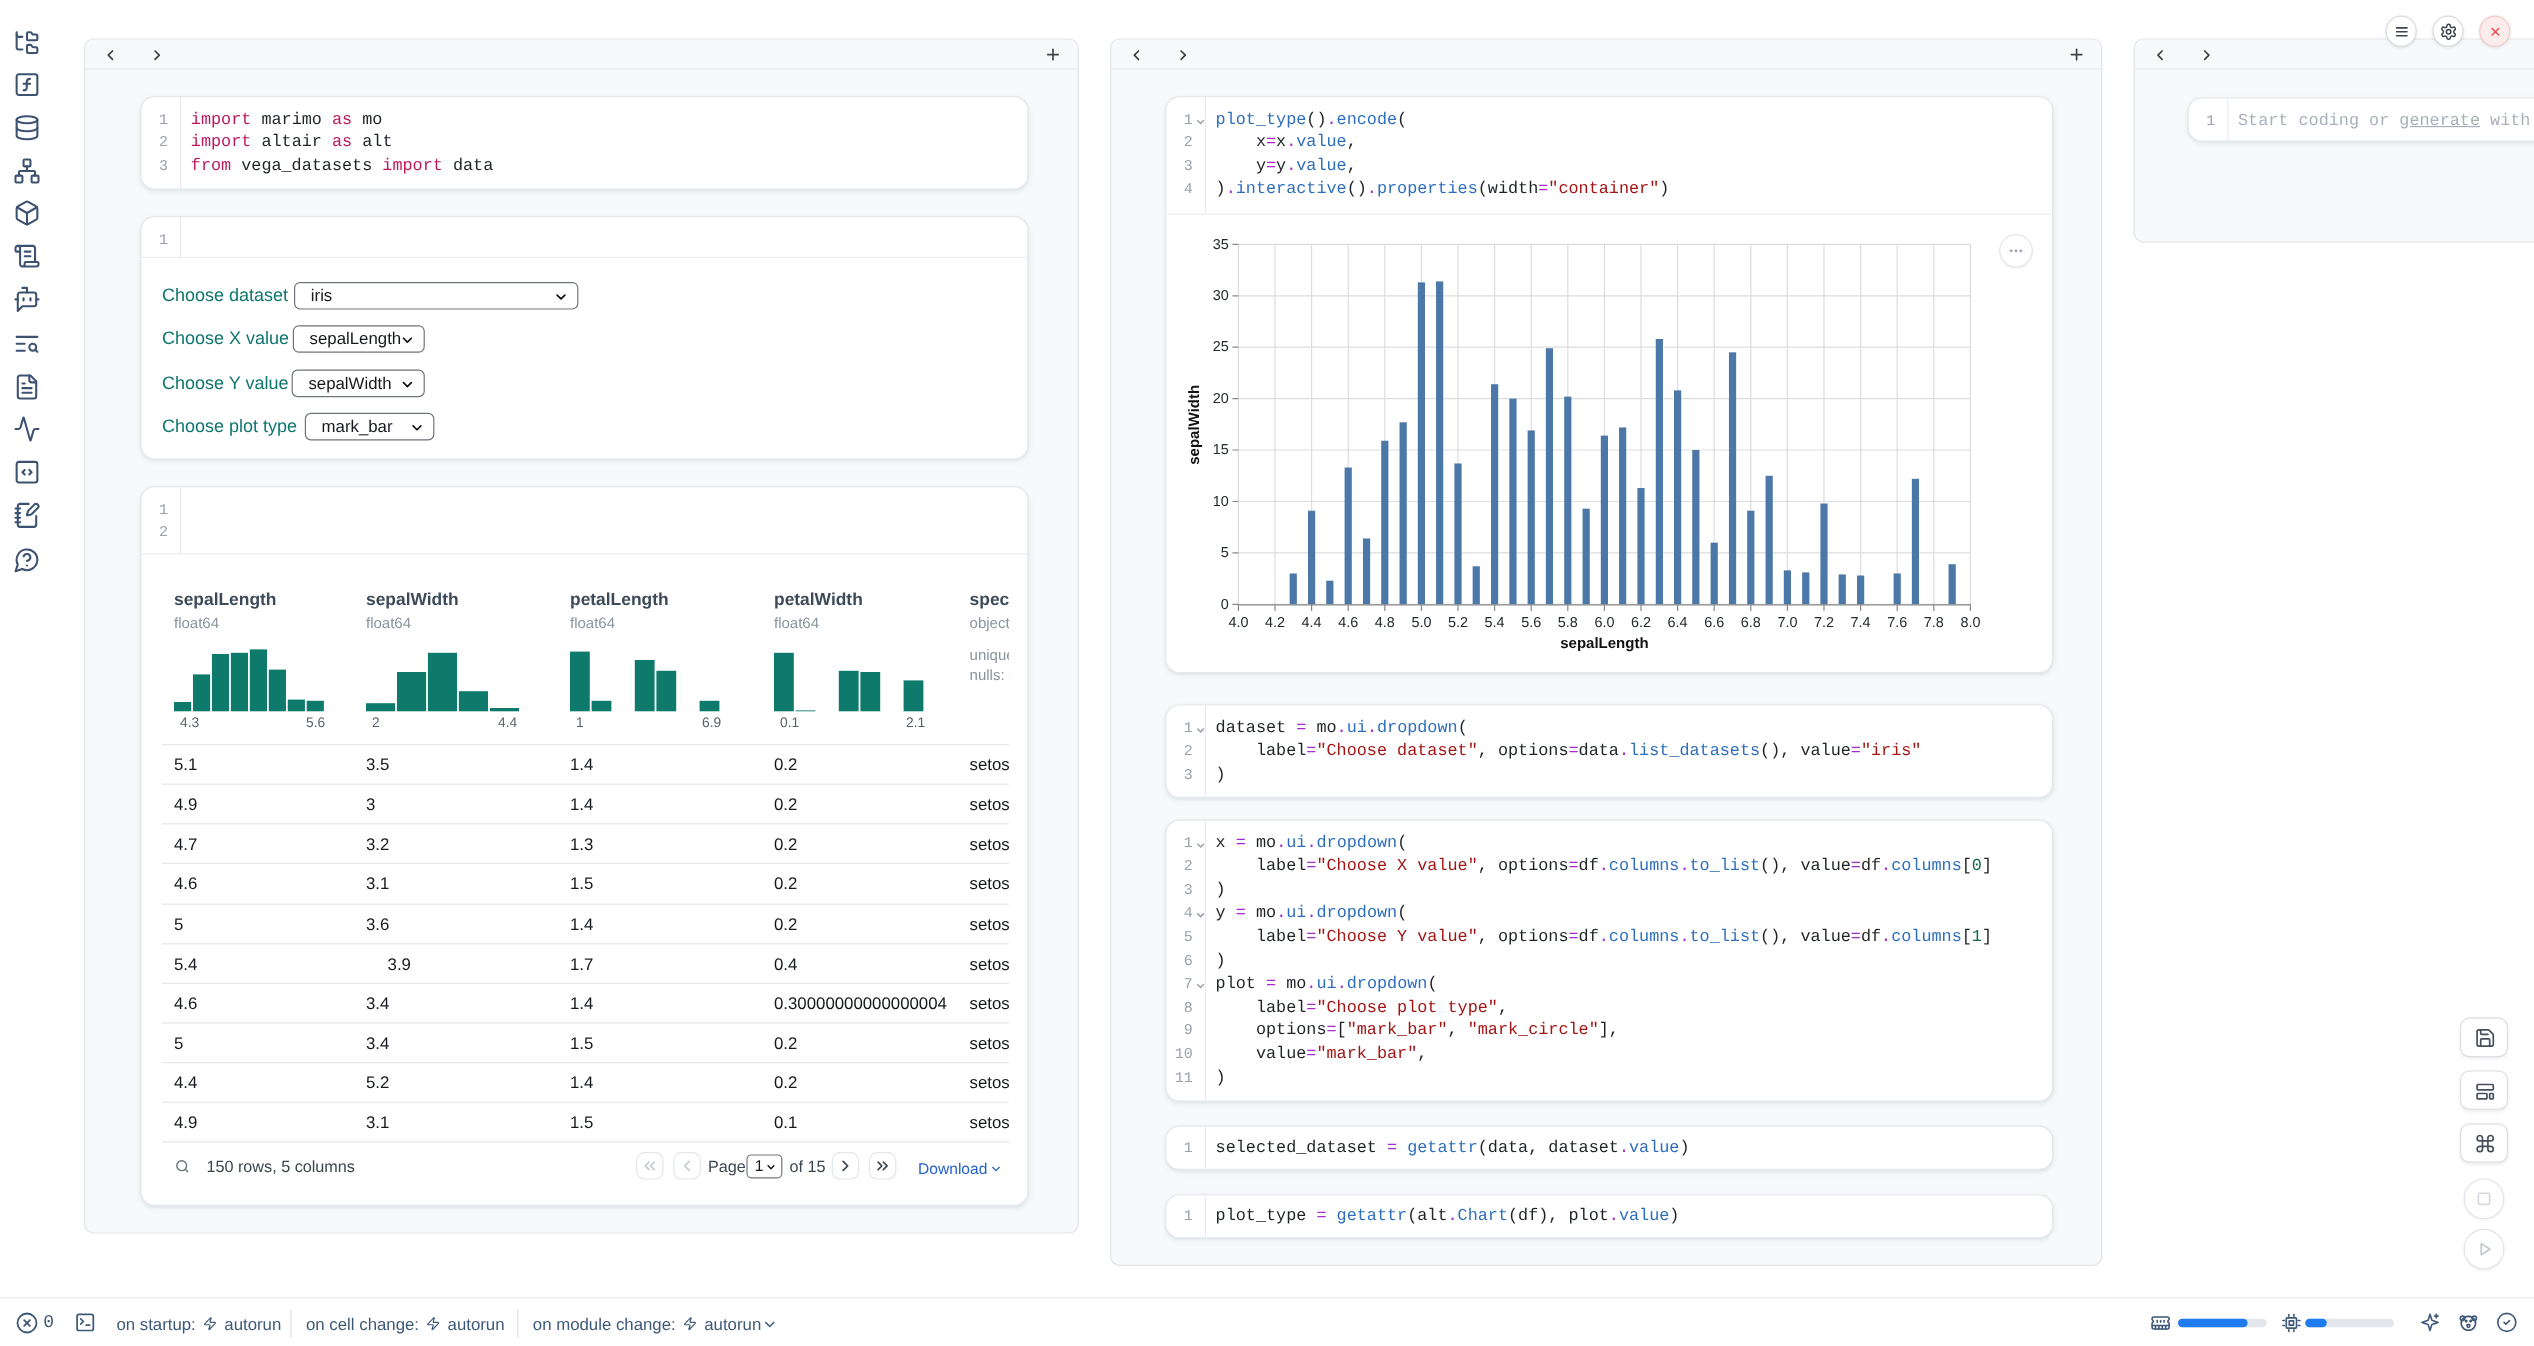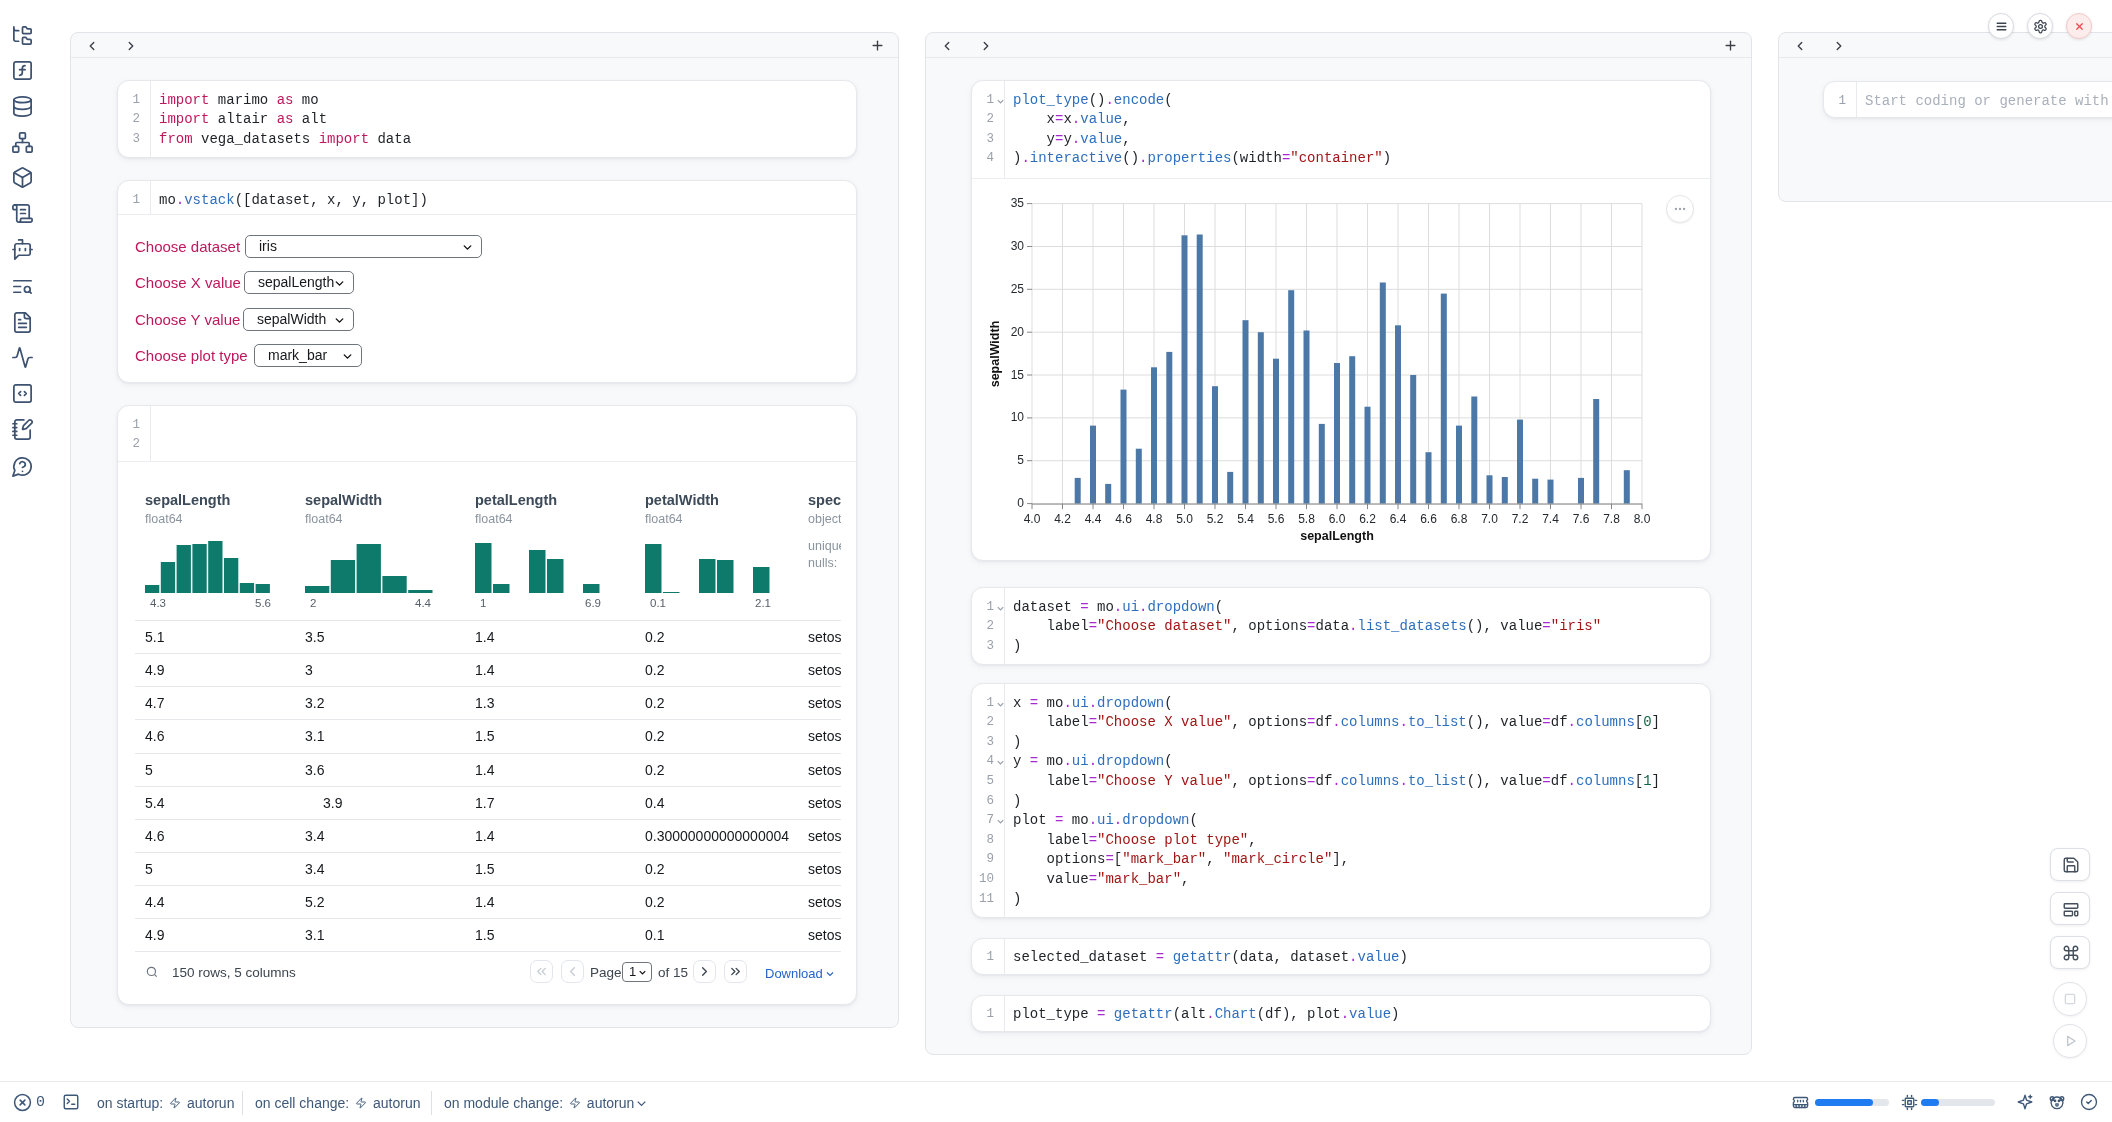--- a/index.html
+++ b/index.html
@@ -14,21 +14,21 @@
 .fold{position:absolute;left:24px;width:9px;height:9px}
 .codearea{position:absolute;left:41px;top:0;right:0}
 .cl{position:absolute;left:0;line-height:19.6px}
 .cdiv{position:absolute;left:0;right:0;height:1px;background:#ebedf0}
 i{font-style:normal}
 .k{color:#be185d}.s{color:#a31515}.f{color:#2e6fbd}.o{color:#a62ad0}.n{color:#116644}
 .ic{position:absolute}
 .sel{position:absolute;height:23px;background:#fff;border:1px solid #70757d;border-radius:5px;
  font-size:14px;color:#16181c;line-height:21px;padding-left:13px}
 .sel svg{position:absolute;right:7px;top:5px}
-.lbl{position:absolute;font-size:15px;color:#be185d}
+.lbl{position:absolute;font-size:15px;color:#0f766e}
 .hd{font-weight:bold;font-size:14.5px;color:#3c4a59}
 .sub{font-size:12.5px;color:#8a949e}
 .rowline{position:absolute;left:17px;width:706px;height:1px;background:#e5e7eb}
 .tv{position:absolute;font-size:14px;color:#15181c}
 .pagebtn{position:absolute;width:23px;height:23px;border:1px solid #e3e6ea;border-radius:7px;background:#fff}
 .axlab{font-size:12px;fill:#24292e}
 </style></head><body>
 <svg class="ic" style="left:10.5px;top:23.5px" width="23" height="23" viewBox="0 0 24 24" fill="none" stroke="#3d5271" stroke-width="1.8" stroke-linecap="round" stroke-linejoin="round">
     <path d="M20 10a1 1 0 0 0 1-1V6a1 1 0 0 0-1-1h-2.5a1 1 0 0 1-.8-.4l-.9-1.2A1 1 0 0 0 15 3h-2a1 1 0 0 0-1 1v5a1 1 0 0 0 1 1Z"></path>
     <path d="M20 21a1 1 0 0 0 1-1v-3a1 1 0 0 0-1-1h-2.5a1 1 0 0 1-.8-.4l-.9-1.2a1 1 0 0 0-.8-.4h-2a1 1 0 0 0-1 1v5a1 1 0 0 0 1 1Z"></path>
@@ -124,21 +124,20 @@
         <div class="ln" style="top:9.5px">1</div>
         <div class="ln" style="top:29.1px">2</div>
         <div class="ln" style="top:48.7px">3</div>
       </div>
       <div class="codearea" style="height:77.8px"><div class="cl" style="top:9.5px"><i class="k">import</i> marimo <i class="k">as</i> mo</div><div class="cl" style="top:29.1px"><i class="k">import</i> altair <i class="k">as</i> alt</div><div class="cl" style="top:48.7px"><i class="k">from</i> vega_datasets <i class="k">import</i> data</div></div>
     </div>
     <div class="cell" style="left:46px;top:147px;width:740px;height:203px">
       <div class="gut" style="height:33.1px">
         <div class="ln" style="top:9.5px">1</div>
       </div>
-      <div class="codearea" style="height:33.1px"><div class="cl" style="top:9.5px">mo<i class="o">.</i><i class="f">vstack</i>([dataset, x, y, plot])</div></div>
       <div class="cdiv" style="top:33.1px"></div>
       <div style="position:absolute;left:0;top:33px;right:0;bottom:0">
         <div class="lbl" style="left:17px;top:24px">Choose dataset</div>
         <div class="sel" style="left:127px;top:21px;width:237px">iris<svg width="13" height="13" viewBox="0 0 24 24" fill="none" stroke="#111" stroke-width="2.6" stroke-linecap="round" stroke-linejoin="round">
             <path d="m6 9 6 6 6-6"></path>
           </svg></div>
         <div class="lbl" style="left:17px;top:60px">Choose X value</div>
         <div class="sel" style="left:126px;top:57px;width:110px">sepalLength<svg width="13" height="13" viewBox="0 0 24 24" fill="none" stroke="#111" stroke-width="2.6" stroke-linecap="round" stroke-linejoin="round">
             <path d="m6 9 6 6 6-6"></path>
           </svg></div>
@@ -525,21 +524,21 @@
         <path d="m15 18-6-6 6-6"></path>
       </svg>
       <svg class="ic" style="left:53px;top:6px" width="14" height="14" viewBox="0 0 24 24" fill="none" stroke="#3c4048" stroke-width="2.4" stroke-linecap="round" stroke-linejoin="round">
         <path d="m9 18 6-6-6-6"></path>
       </svg>
     </div>
     <div class="cell" style="left:44px;top:48px;width:330px;height:37px">
       <div class="gut" style="height:37px">
         <div class="ln" style="top:9.5px">1</div>
       </div>
-      <div class="codearea" style="height:37px"><div class="cl" style="top:9.5px;color:#a9b0bb">Start coding or <span style="">generate</span> with AI</div></div>
+      <div class="codearea" style="height:37px"><div class="cl" style="top:9.5px;color:#a9b0bb">Start coding or <span style="text-decoration:underline">generate</span> with AI</div></div>
     </div>
   </div>
 <div style="position:absolute;left:1987.5px;top:13px;width:26px;height:26px;border-radius:50%;background:#fff;border:1px solid #d8dbe0;box-shadow:0 1px 3px rgba(0,0,0,.10)">
     <svg style="position:absolute;left:6px;top:6px" width="13" height="13" viewBox="0 0 24 24" fill="none" stroke="#3c4450" stroke-width="2.4" stroke-linecap="round">
       <path d="M4 6h16"></path>
       <path d="M4 12h16"></path>
       <path d="M4 18h16"></path>
     </svg>
   </div>
 <div style="position:absolute;left:2026.5px;top:13px;width:26px;height:26px;border-radius:50%;background:#fff;border:1px solid #d8dbe0;box-shadow:0 1px 3px rgba(0,0,0,.10)">

